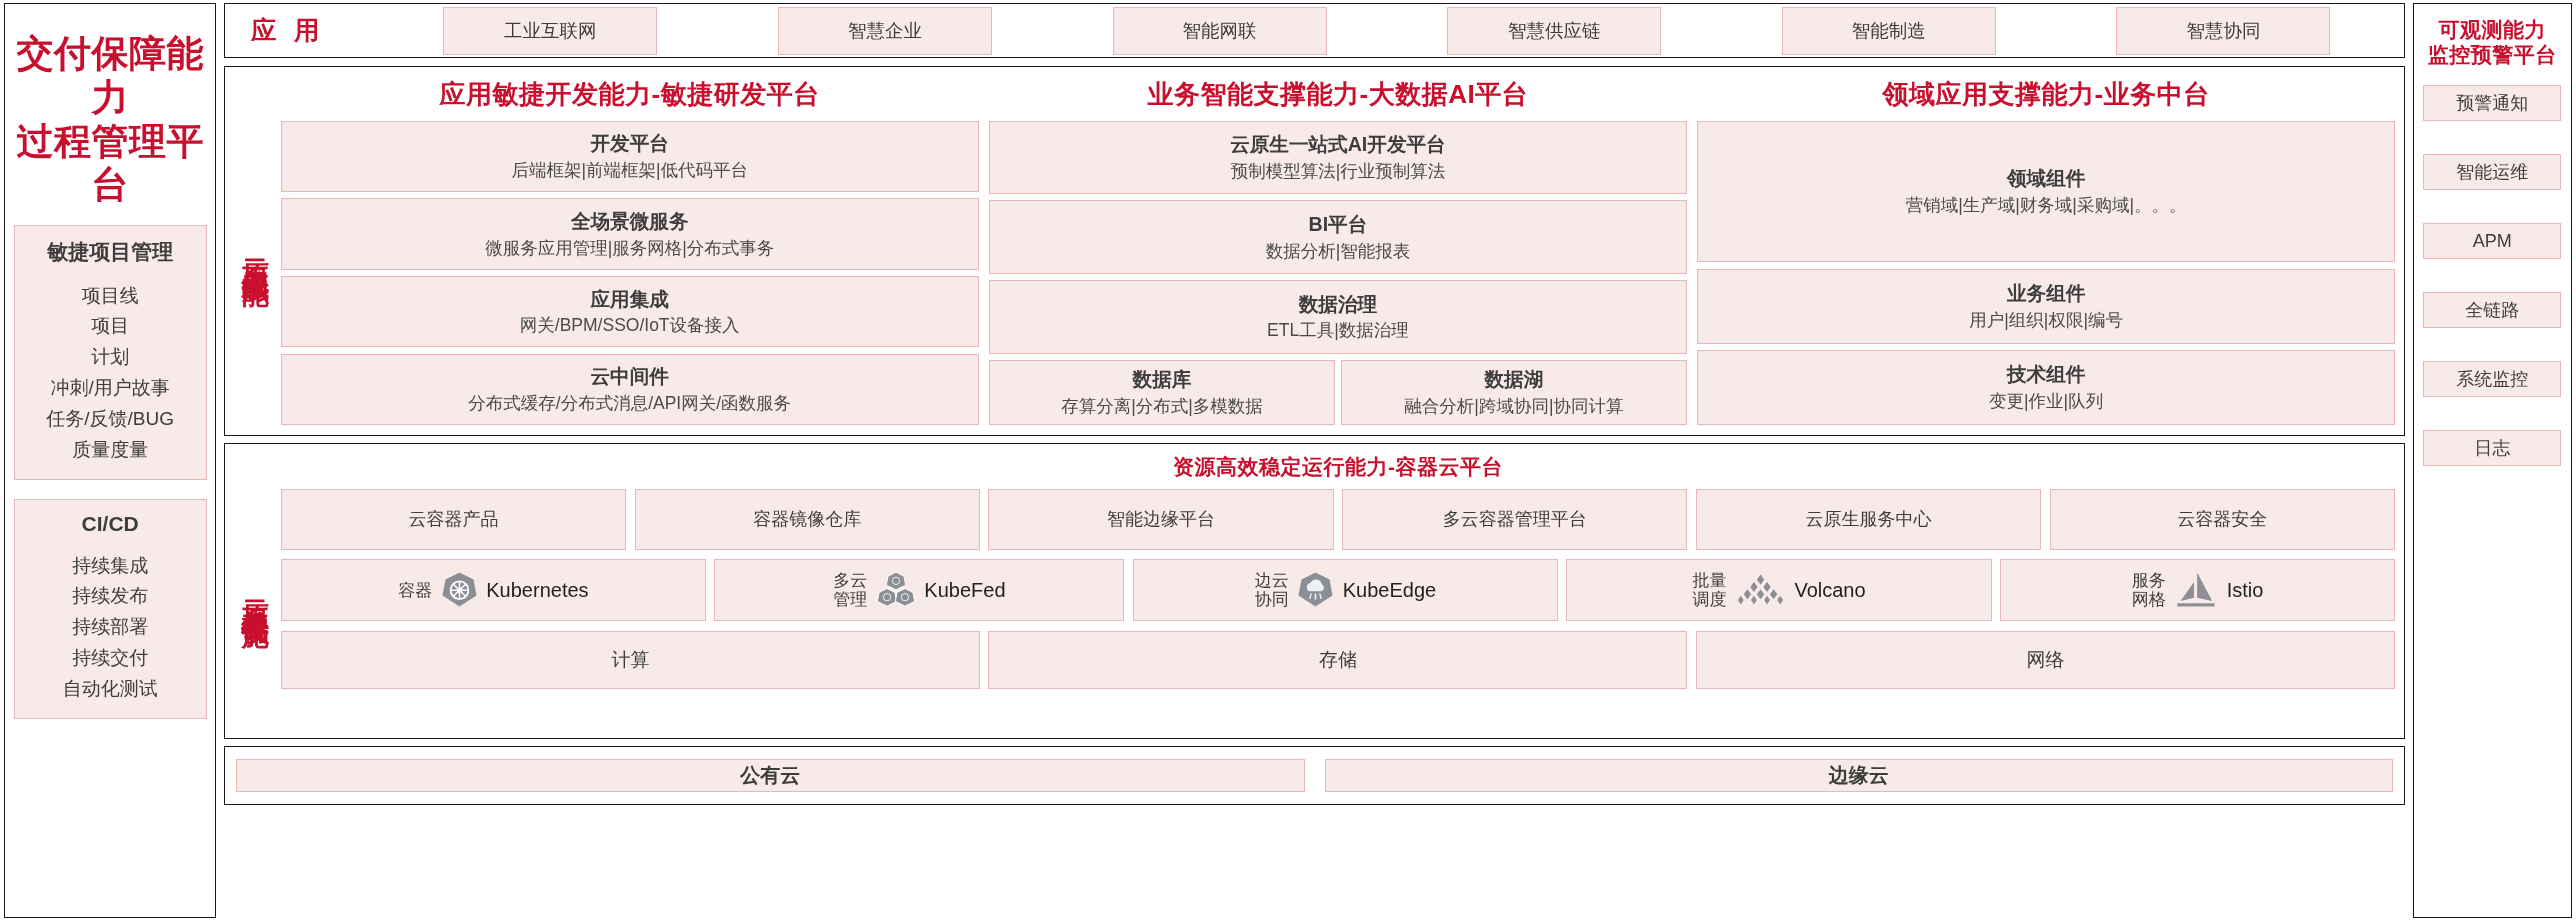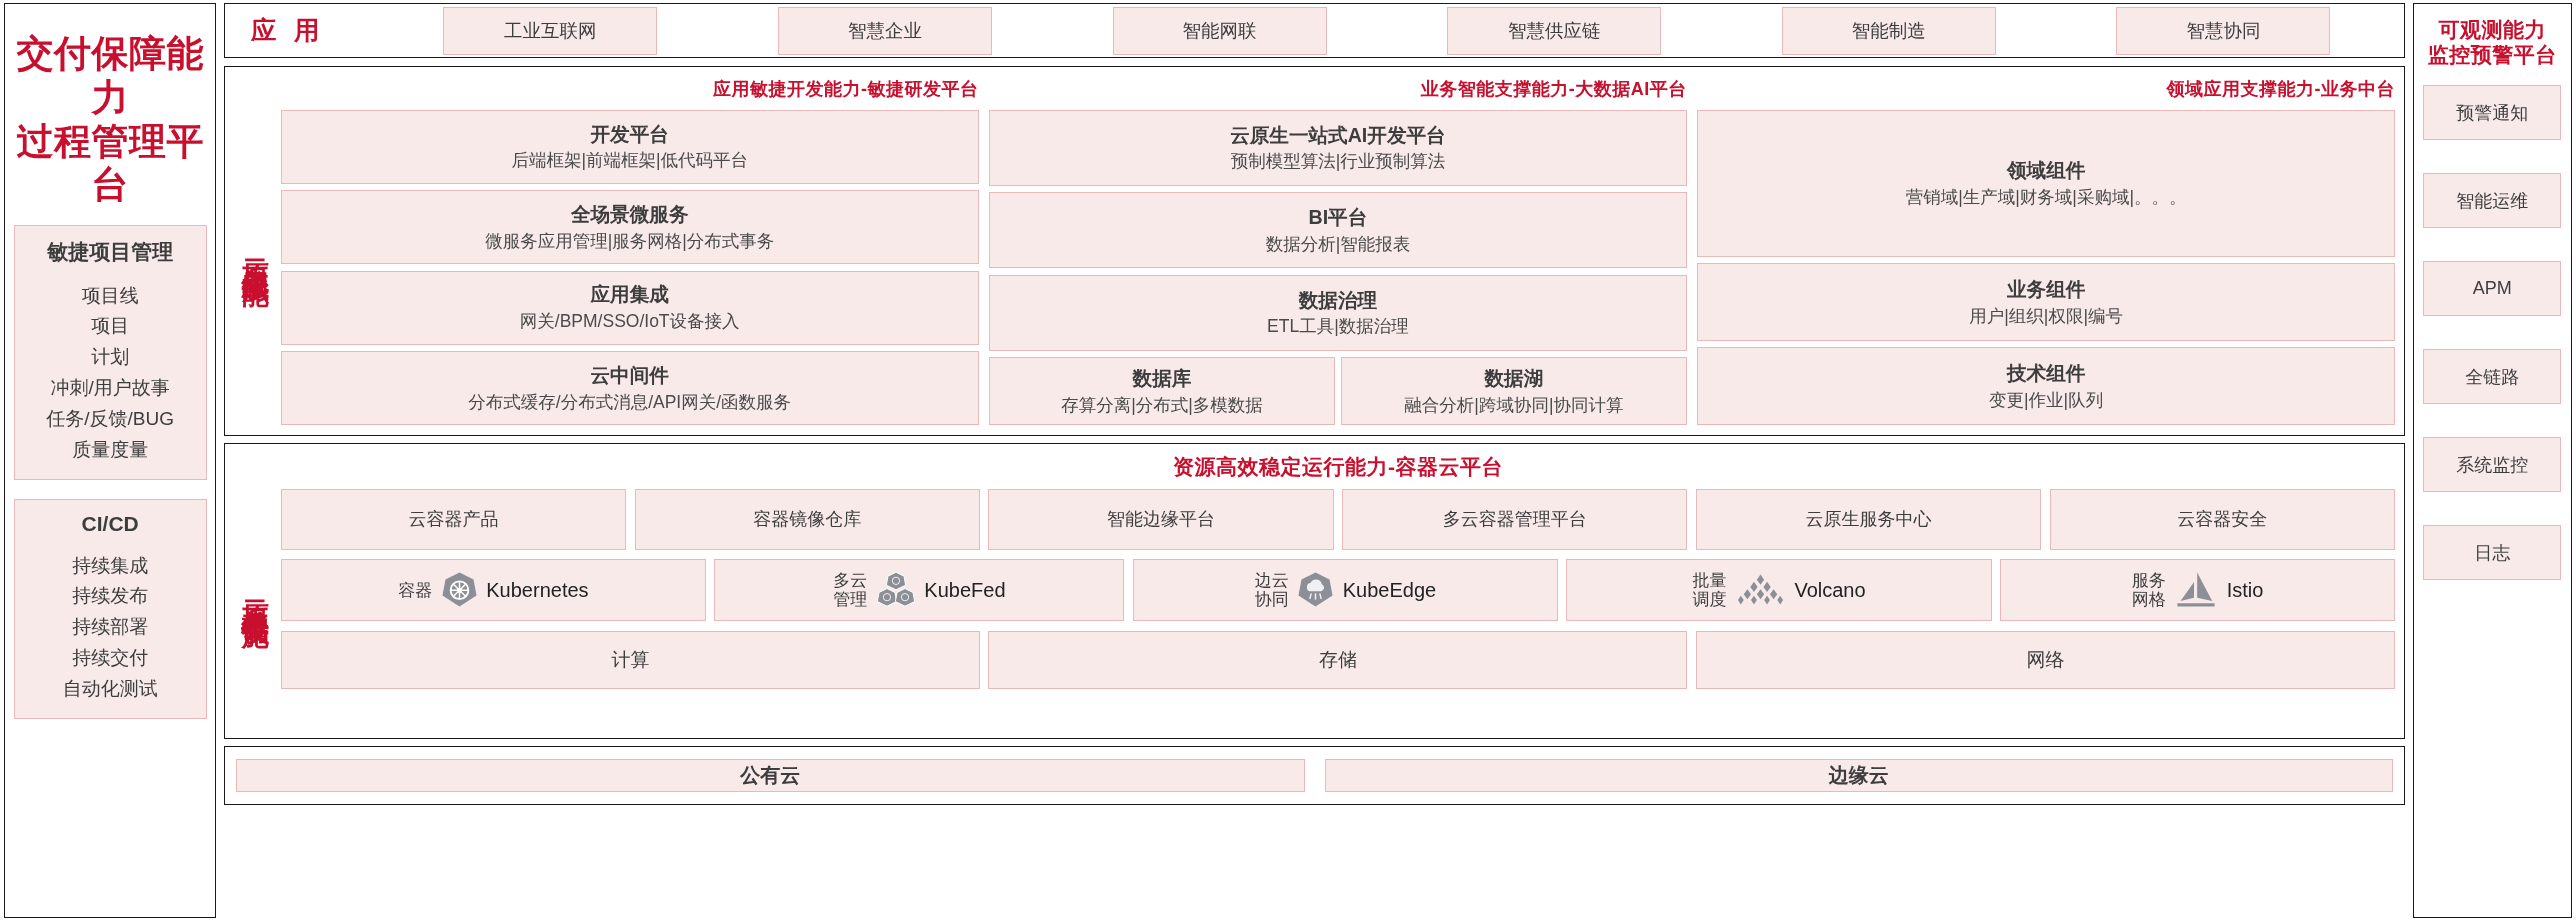--- a/index.html
+++ b/index.html
@@ -27,21 +27,21 @@
   .app-label{color:#c8102e;font-weight:bold;font-size:25.4px;letter-spacing:5.3px;width:132px;flex:0 0 132px;text-align:left;padding-left:12.7px;}
   .app-tags{flex:1 1 auto;display:flex;gap:0;justify-content:space-around;align-items:center;}
   .app-tag{width:214px;height:48px;font-size:18.5px;}
 
   
   .enable-row{height:370px;display:flex;padding:7.4px 9.5px 9.5px 5.3px;}
   .vlabel{flex:0 0 51px;display:flex;align-items:center;justify-content:center;}
   .vlabel span{writing-mode:vertical-rl;color:#c8102e;font-weight:bold;font-size:27.5px;letter-spacing:3.2px;line-height:1;}
   .enable-groups{flex:1 1 auto;display:flex;gap:10.6px;min-width:0;}
   .grp{flex:1 1 0;display:flex;flex-direction:column;min-width:0;}
-  .grp-title{font-size:18px;margin:3.2px 0 8.5px 0;text-align:right;}
+  .grp-title{font-size:26px;margin:3.2px 0 8.5px 0;}
   .grp-body{flex:1 1 auto;display:flex;flex-direction:column;gap:6.3px;}
   .cell{flex:1 1 0;flex-direction:column;padding:3.2px 4.2px;}
   .cell .t1{font-size:19.6px;font-weight:bold;color:#3d3d3d;line-height:1.25;}
   .cell .t2{font-size:17.5px;color:#4a4a4a;line-height:1.3;margin-top:3.2px;}
   .split{display:flex;gap:6.3px;flex:1 1 0;min-height:0;}
   .split > .cell{flex:1 1 0;}
 
   
   .infra-row{height:296px;display:flex;padding:7.4px 9.5px 9.5px 5.3px;}
   .infra-main{flex:1 1 auto;display:flex;flex-direction:column;min-width:0;}
@@ -56,21 +56,21 @@
   .res-row{display:flex;gap:8.5px;height:58px;}
   .res{flex:1 1 0;font-size:19px;}
 
   
   .cloud-row{height:59px;display:flex;align-items:center;gap:20px;padding:0 11.6px;}
   .cloud{flex:1 1 0;height:33px;font-size:20px;font-weight:bold;}
 
   
   .right-col{width:159px;flex:0 0 159px;display:flex;flex-direction:column;align-items:center;padding:7.4px 9.5px;}
   .right-title{font-size:21px;line-height:1.2;margin:5.3px 0 18px 0;}
-  .right-item{width:100%;height:55px;font-size:18px;margin-bottom:33px;}
+  .right-item{width:100%;height:36px;font-size:18px;margin-bottom:33px;}
 </style>
 </head>
 <body>
 
 <div class="page">
 
   <div class="panel left-col">
     <div class="redtitle left-title" style="white-space:pre-line;">交付保障能力
 过程管理平台</div>
 

